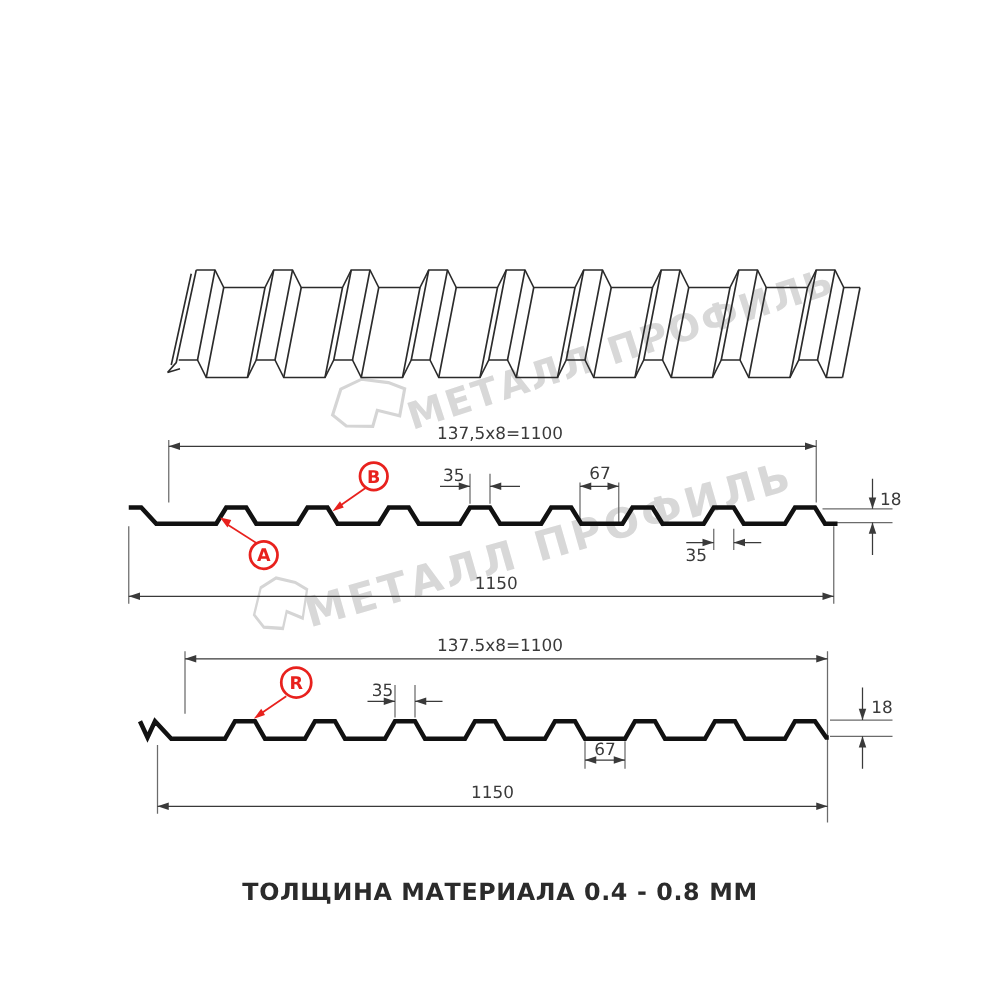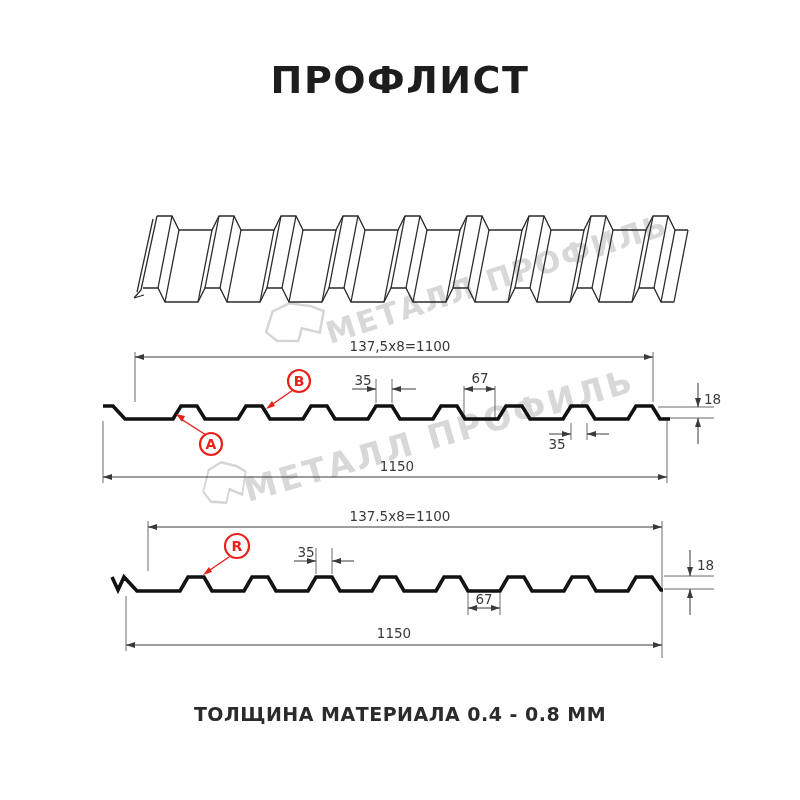--- a/index.html
+++ b/index.html
@@ -24,21 +24,20 @@
   .dim-text { font-size:13.5px; fill:#3a3a3a; }
   .marker-text { font-size:14px; font-weight:bold; fill:#e8211d; }
   .wm-text { font-size:30px; font-weight:bold; fill:#d8d8d8; letter-spacing:2px; }
   .wm-text2 { font-size:33px; font-weight:bold; fill:#d8d8d8; letter-spacing:3px; }
 </style>
 </head>
 <body>
 
 <div class="page">
 
-  <h1 class="title">ПРОФЛИСТ</h1>
 
   <svg class="draw" width="800" height="800" viewBox="0 0 800 800" xmlns="http://www.w3.org/2000/svg">
 
     <defs>
       <path id="ah-l" d="M0,0 L9,-3 L9,3 Z"></path>
       <path id="ah-r" d="M0,0 L-9,-3 L-9,3 Z"></path>
       <path id="ah-d" d="M0,0 L-3,-9 L3,-9 Z"></path>
       <path id="ah-u" d="M0,0 L-3,9 L3,9 Z"></path>
       <path id="mp-logo" d="M2,44 L16,12 L44,2 L78,10 L98,20 L88,54 L60,44 L52,64 L18,60 Z" fill="none" stroke="#d5d5d5" stroke-width="4"></path>
     </defs>

